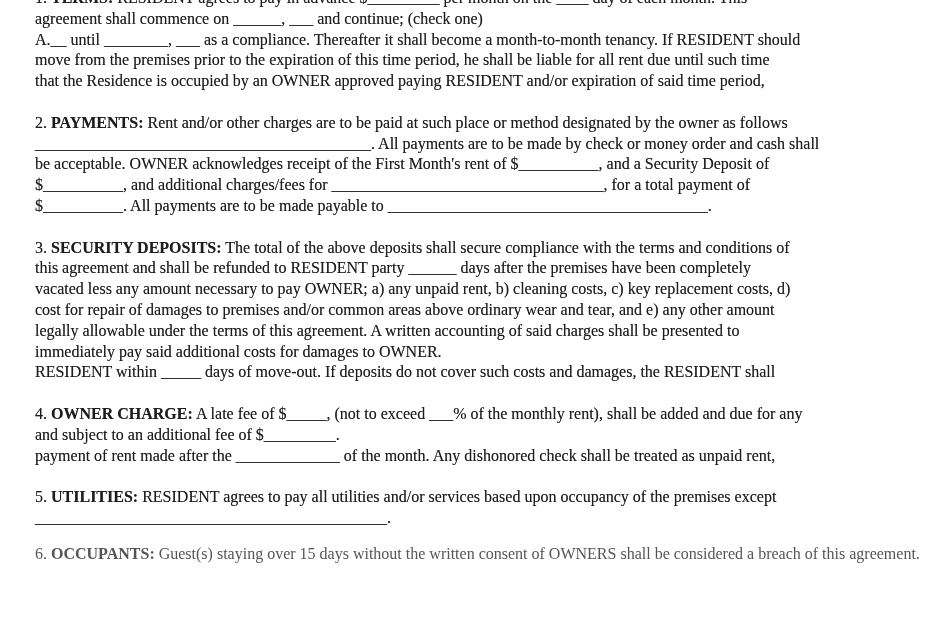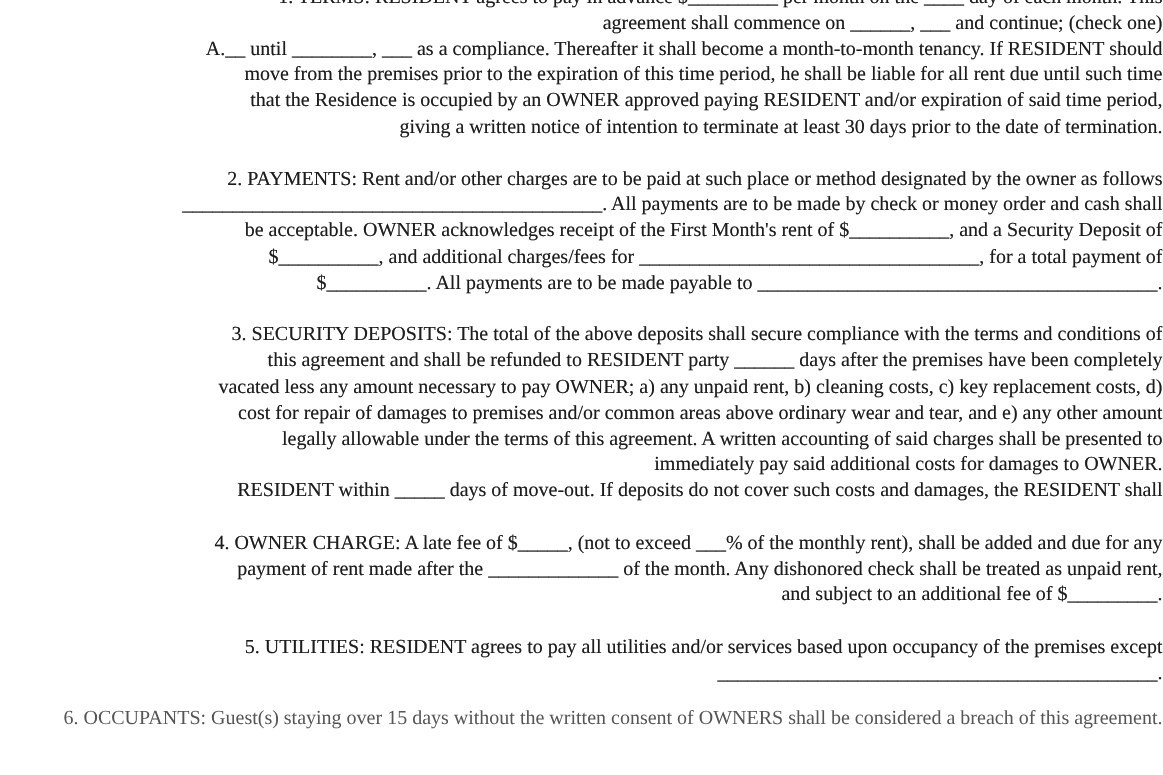--- a/index.html
+++ b/index.html
@@ -20,24 +20,23 @@
     top: -12px;
     width: 895px;
     font-size: 16px;
     line-height: 20.8px;
     color: #1d1d1d;
     text-shadow: 0 0 0.5px rgba(30,30,30,0.55); 
   }
   .line {
     white-space: nowrap;
     height: 20.8px;
-    text-align: right;
   }
   .line .bold {
-    font-weight: normal;
+    font-weight: bold;
   }
   .line.blank {
     height: 20.8px;
   }
   .line.shrink-gap {
     height: 15px;
   }
   .line.cut-bottom {
     color: #555555;
     text-shadow: none;
@@ -72,25 +71,20 @@
   </div>
 
   <div class="line">
     <span class="pre"></span>
     <span class="bold"></span>
     <span class="rest">that the Residence is occupied by an OWNER approved paying RESIDENT and/or expiration of said time period,</span>
   </div>
 
 
 
-  <div class="line">
-    <span class="pre"></span>
-    <span class="bold"></span>
-    <span class="rest">giving a written notice of intention to terminate at least 30 days prior to the date of termination.</span>
-  </div>
 
   <div class="line blank">
     <span class="pre"></span>
     <span class="bold"></span>
     <span class="rest"></span>
   </div>
 
   <div class="line">
     <span class="pre">2. </span>
     <span class="bold">PAYMENTS:</span>
@@ -177,27 +171,27 @@
 
   <div class="line">
     <span class="pre">4. </span>
     <span class="bold">OWNER CHARGE:</span>
     <span class="rest"> A late fee of $_____, (not to exceed ___% of the monthly rent), shall be added and due for any</span>
   </div>
 
   <div class="line">
     <span class="pre"></span>
     <span class="bold"></span>
+    <span class="rest">and subject to an additional fee of $_________.</span>
+  </div>
+
+  <div class="line">
+    <span class="pre"></span>
+    <span class="bold"></span>
     <span class="rest">payment of rent made after the _____________ of the month. Any dishonored check shall be treated as unpaid rent,</span>
-  </div>
-
-  <div class="line">
-    <span class="pre"></span>
-    <span class="bold"></span>
-    <span class="rest">and subject to an additional fee of $_________.</span>
   </div>
 
   <div class="line blank">
     <span class="pre"></span>
     <span class="bold"></span>
     <span class="rest"></span>
   </div>
 
   <div class="line">
     <span class="pre">5. </span>

